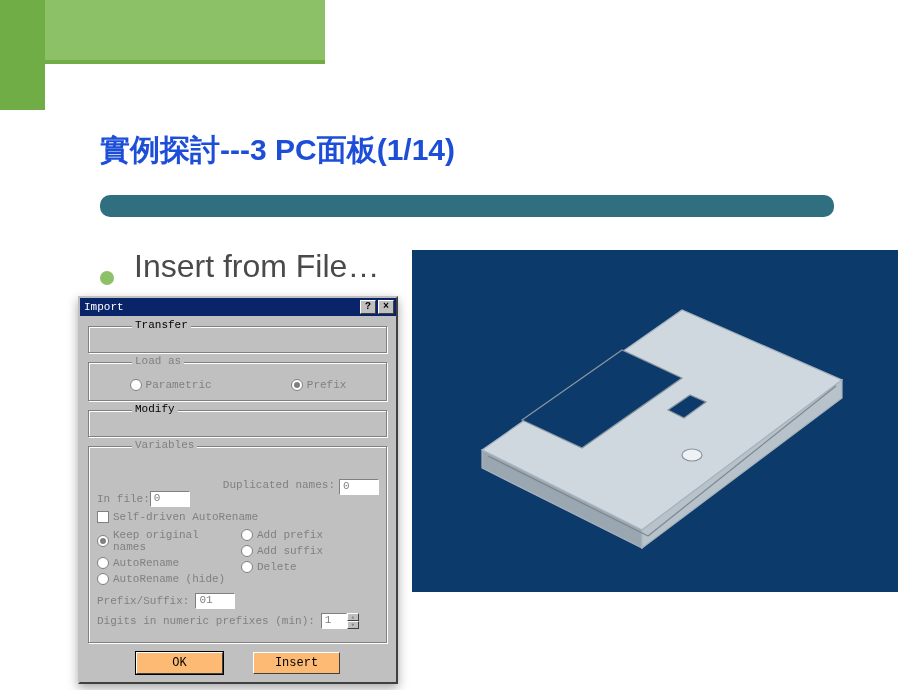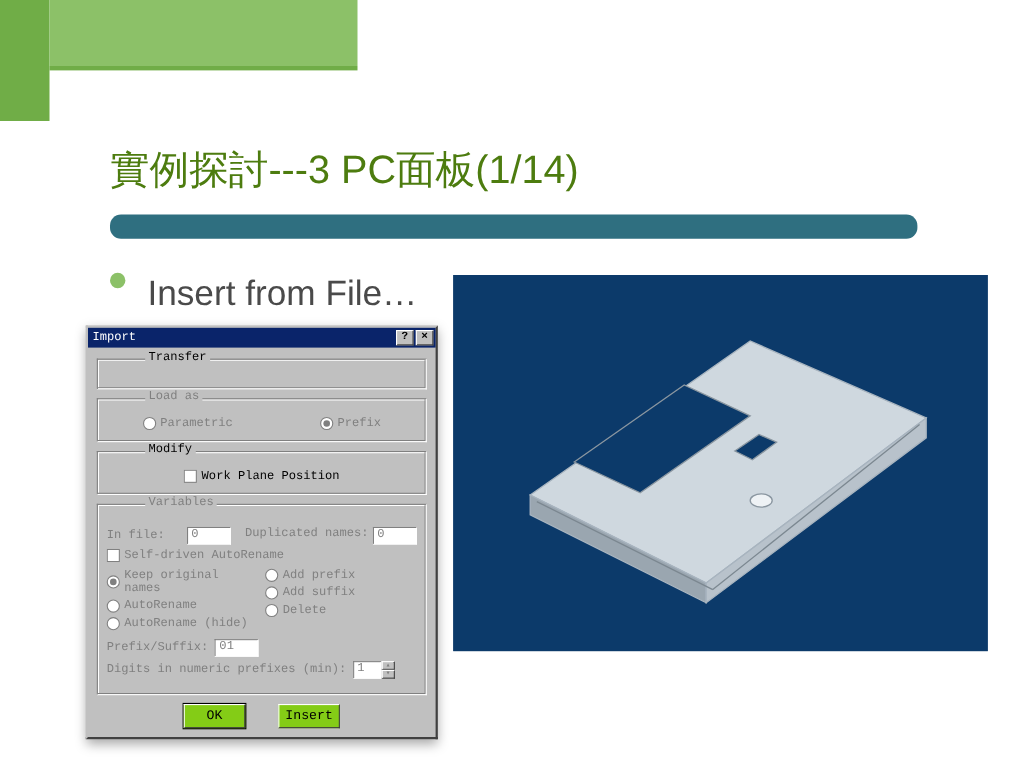--- a/index.html
+++ b/index.html
@@ -29,39 +29,39 @@
     position: absolute;
     top: 60px; left: 45px;
     width: 280px; height: 4px;
     background: #70ad47;
   }
   .slide-title {
     position: absolute;
     top: 130px;
     left: 100px;
     right: 140px;
-    font-size: 36px;
-    font-weight: normal;
-    color: #4d7c0f;
+    font-size: 30px;
+    font-weight: bold;
+    color: #1d4ed8;
   }
   .title-bar {
     position: absolute;
     top: 195px;
     left: 100px;
     width: 734px;
     height: 22px;
     background: #2f6f80;
     border-radius: 10px;
   }
   .bullet-row {
     position: absolute;
     top: 248px;
     left: 100px;
     display: flex;
-    align-items: flex-start;
+    align-items: flex-end;
     font-size: 32px;
     color: #4a4a4a;
   }
   .bullet-dot {
     width: 14px; height: 14px;
     border-radius: 50%;
     background: #8cc168;
     margin-right: 20px;
   }
 
@@ -155,25 +155,25 @@
   }
   .spin-btns div {
     width:12px; height:8px;
     background:#c0c0c0;
     border:1px solid #fff;
     border-right-color:#404040;
     border-bottom-color:#404040;
     font-size:7px; line-height:6px; text-align:center;
   }
   .btn {
-    background:#84cc16;
+    background:#fdba74;
     border:1px solid #fff;
     border-right-color:#404040;
     border-bottom-color:#404040;
-    width: 56px; height: 22px;
+    width: 87px; height: 22px;
     font-size:12px;
     text-align:center;
     line-height:20px;
   }
   .btn.default { box-shadow: 0 0 0 1px #000; }
   .btn-row {
     display:flex; justify-content:center; gap:30px;
     margin-top:6px;
   }
   .var-row { display:flex; align-items:center; margin:4px 0; gap:6px; }
@@ -225,33 +225,27 @@
         </label>
         <label class="opt">
           <span class="radio checked"></span>
           <span class="lbl">Prefix</span>
         </label>
       </div>
     </div>
 
     <div class="groupbox">
       <span class="gb-title">Modify</span>
-      <div class="row" style="justify-content:center;">
-        <label class="opt">
-          <span class="checkbox"></span>
-          <span class="lbl">Work Plane Position</span>
-        </label>
-      </div>
     </div>
 
     <div class="groupbox disabled">
       <span class="gb-title">Variables</span>
 
       <div class="var-row" style="justify-content:space-between;">
-        <div style="display:flex;align-items:center;gap:20px;">
+        <div style="display:flex;align-items:center;gap:0;margin-top:24px;">
           <span class="lbl">In file:</span>
           <span class="textfield">0</span>
         </div>
         <div style="display:flex;gap:4px;">
           <span class="lbl">Duplicated names:</span>
           <span class="textfield">0</span>
         </div>
       </div>
 
       <div class="var-row">

